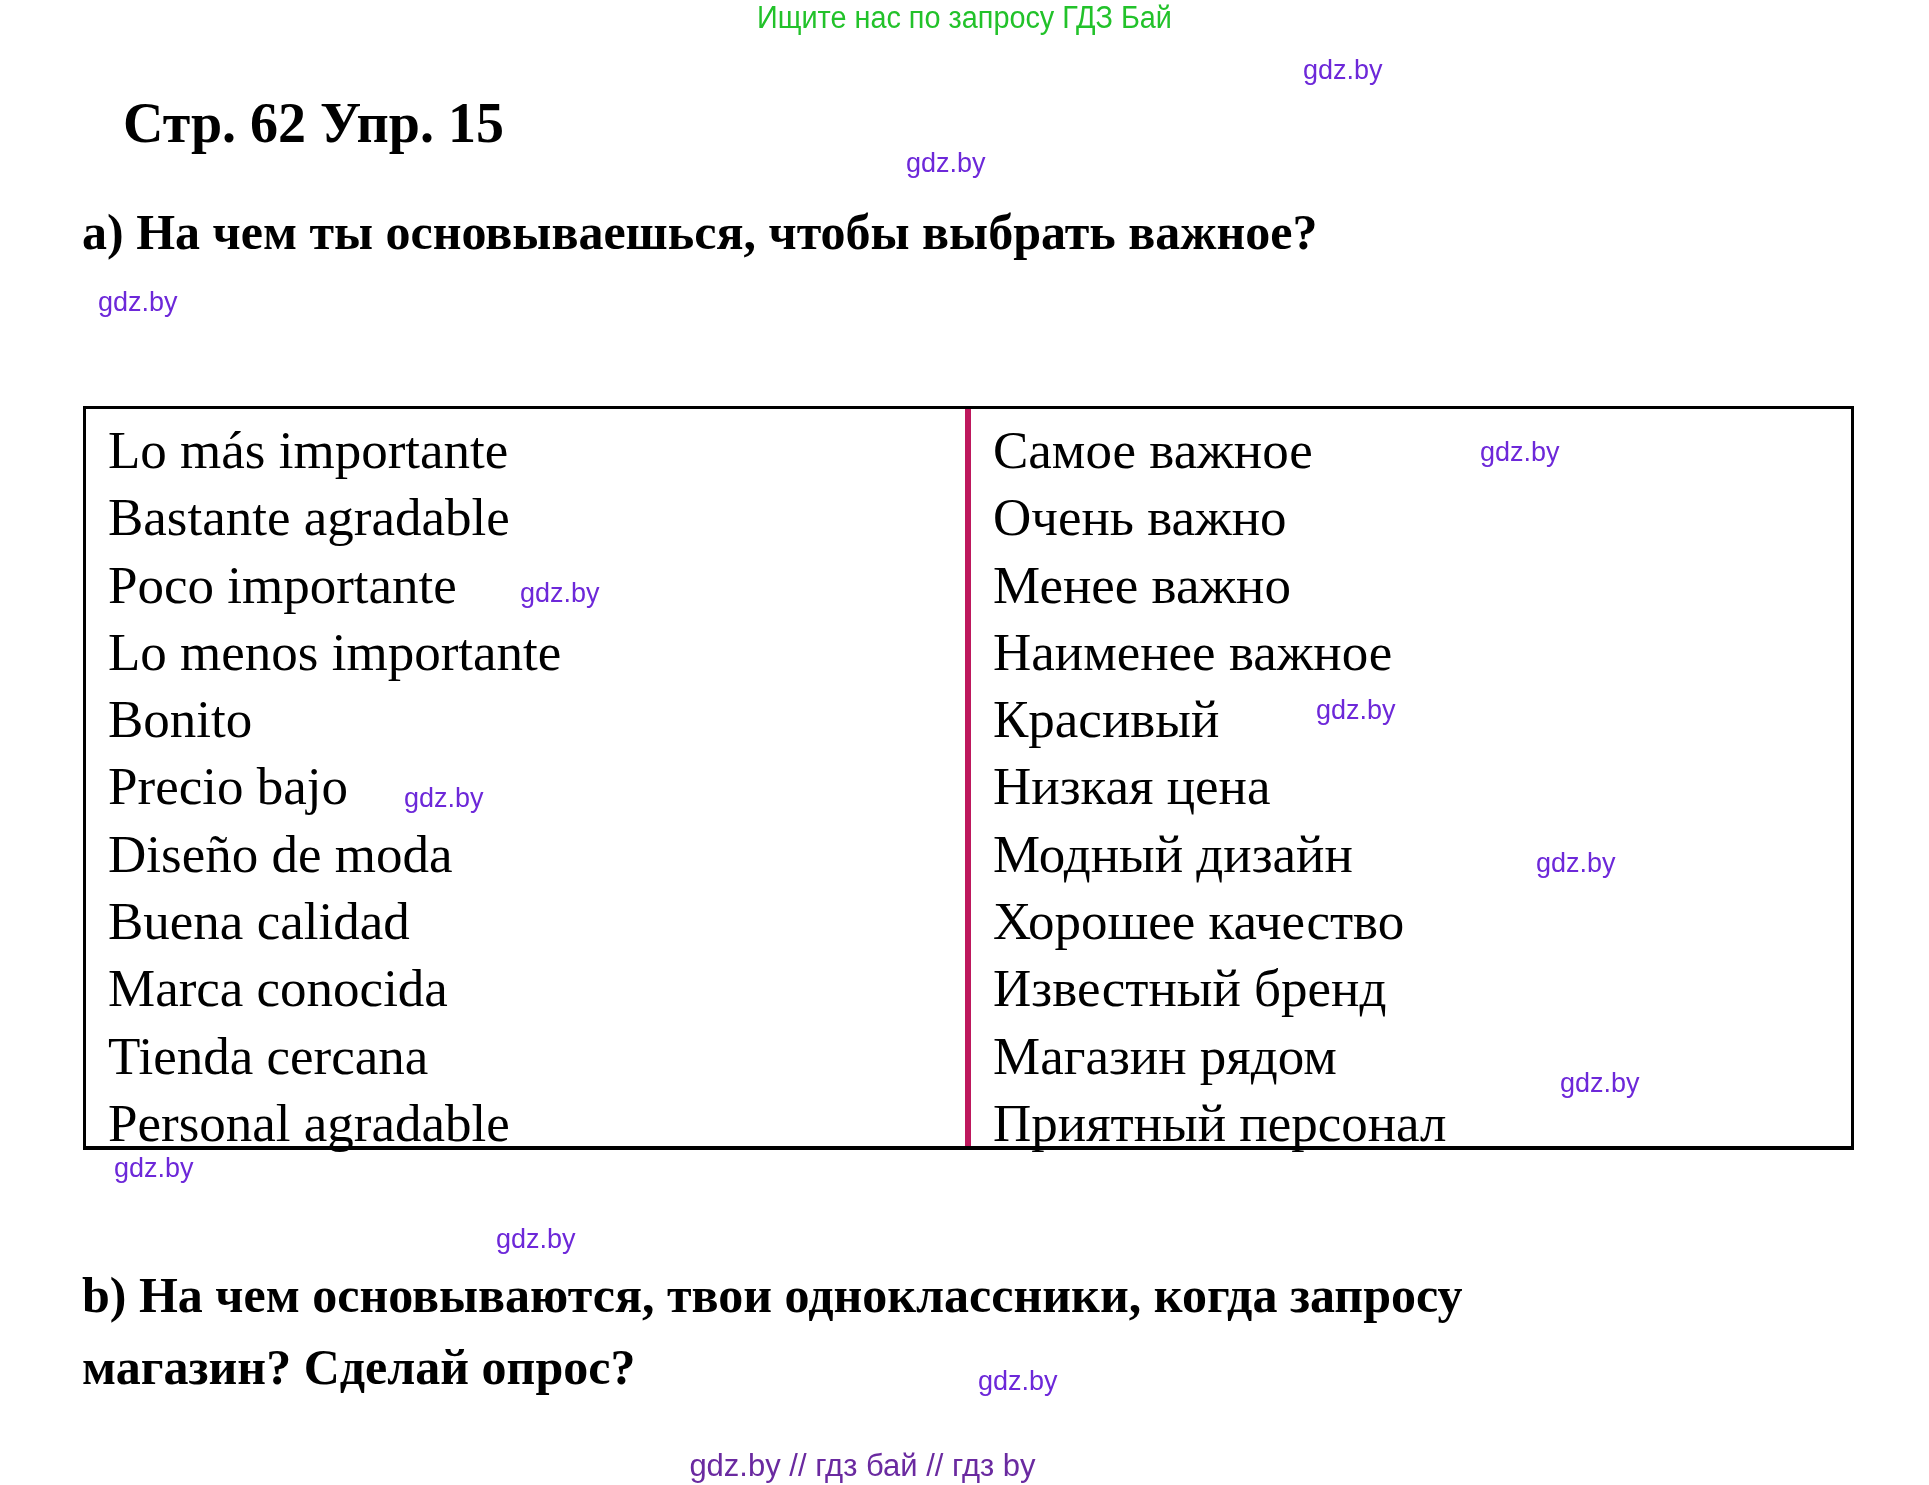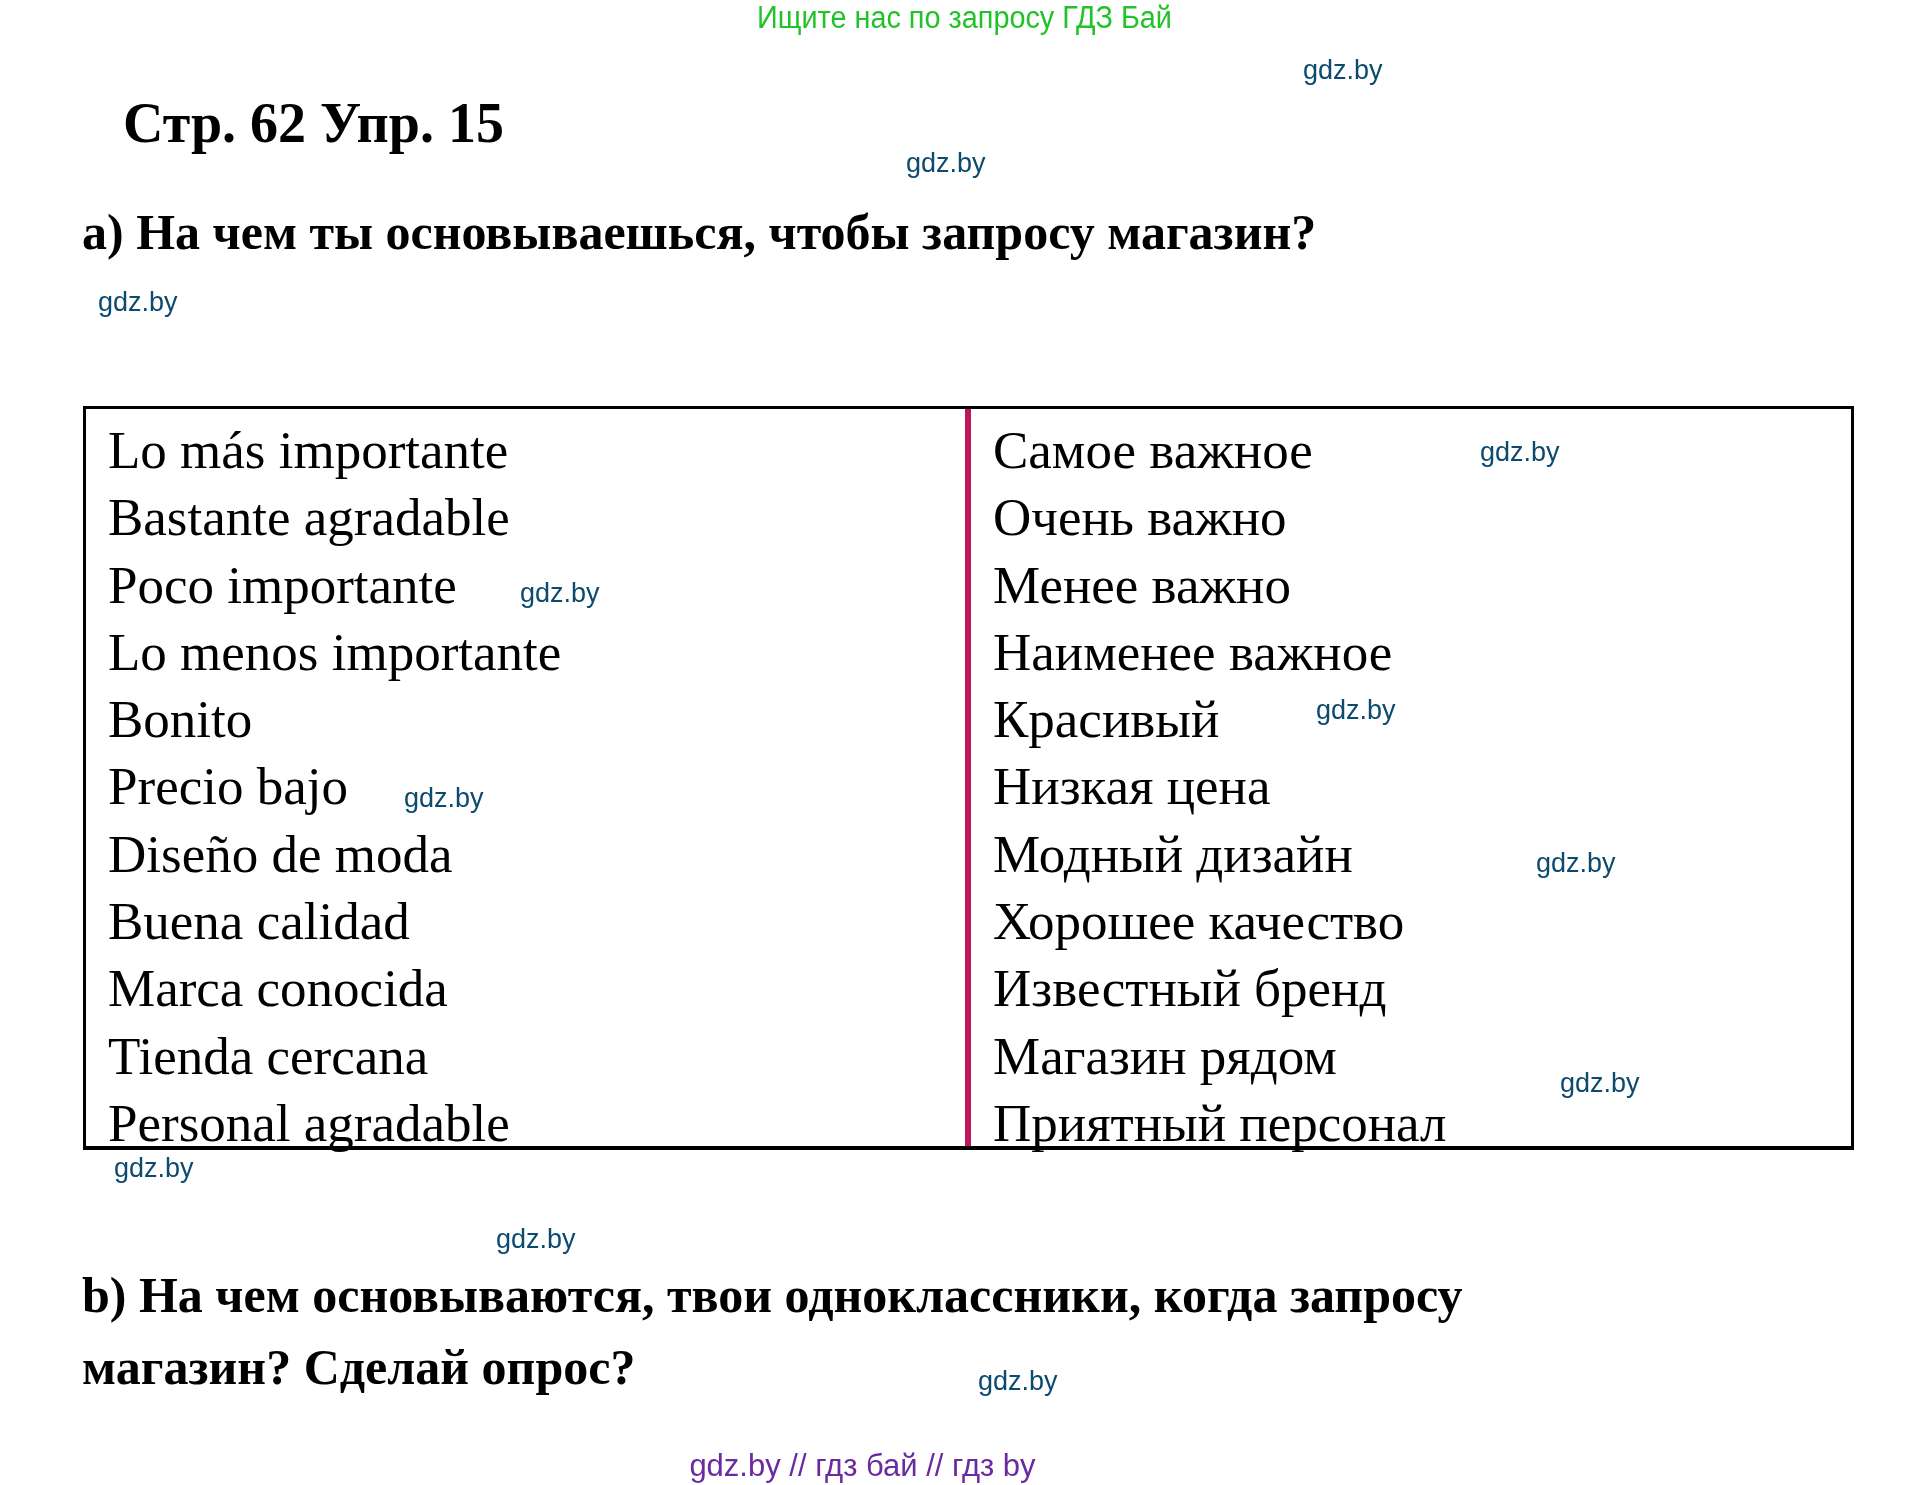--- a/index.html
+++ b/index.html
@@ -1,38 +1,38 @@
 <!DOCTYPE html>
 <html><head>
 <meta charset="utf-8">
 <style>
   html,body{margin:0;padding:0;background:#fff;}
   body{width:1929px;height:1485px;position:relative;overflow:hidden;font-family:"Liberation Serif",serif;color:#000;}
   .abs{position:absolute;white-space:nowrap;}
   .top-banner{left:0;width:1929px;top:0;text-align:center;font-family:"Liberation Sans",sans-serif;font-size:31px;color:#22c22a;line-height:36px;transform:scaleX(0.93);}
-  .wm{font-family:"Liberation Sans",sans-serif;font-size:27px;color:#0c4a6e;line-height:30px;}
+  .wm{font-family:"Liberation Sans",sans-serif;font-size:27px;color:#6d28d9;line-height:30px;}
   .title{left:82px;top:90px;font-size:56px;font-weight:bold;line-height:66px;margin-left:41px;}
   .question{font-size:50px;font-weight:bold;line-height:60px;}
   .table{position:absolute;left:83px;top:406px;width:1765px;height:737px;border:3px solid #000;border-bottom-width:4px;display:flex;}
   .col{height:100%;box-sizing:border-box;padding-top:8px;}
   .col-es{width:885px;border-right:6px solid #be185d;padding-left:22px;}
   .col-ru{flex:1;padding-left:22px;}
   .row{font-size:53px;line-height:67.3px;height:67.3px;}
   .footer{left:0;width:1725px;top:1448px;text-align:center;font-family:"Liberation Sans",sans-serif;font-size:31px;color:#6a2aa0;line-height:36px;}
 </style>
 </head>
 <body>
 
 <div class="abs top-banner">Ищите нас по запросу ГДЗ Бай</div>
 
 <div class="abs wm" style="left:1303px;top:55px;">gdz.by</div>
 <div class="abs title">Стр. 62 Упр. 15</div>
 <div class="abs wm" style="left:906px;top:148px;">gdz.by</div>
 
-<div class="abs question" style="left:82px;top:202px;">a) На чем ты основываешься, чтобы запросу магазин?</div>
+<div class="abs question" style="left:82px;top:202px;">a) На чем ты основываешься, чтобы выбрать важное?</div>
 <div class="abs wm" style="left:98px;top:287px;">gdz.by</div>
 
 <div class="table">
   <div class="col col-es">
     <div class="row">Lo más importante</div>
     <div class="row">Bastante agradable</div>
     <div class="row">Poco importante</div>
     <div class="row">Lo menos importante</div>
     <div class="row">Bonito</div>
     <div class="row">Precio bajo</div>

